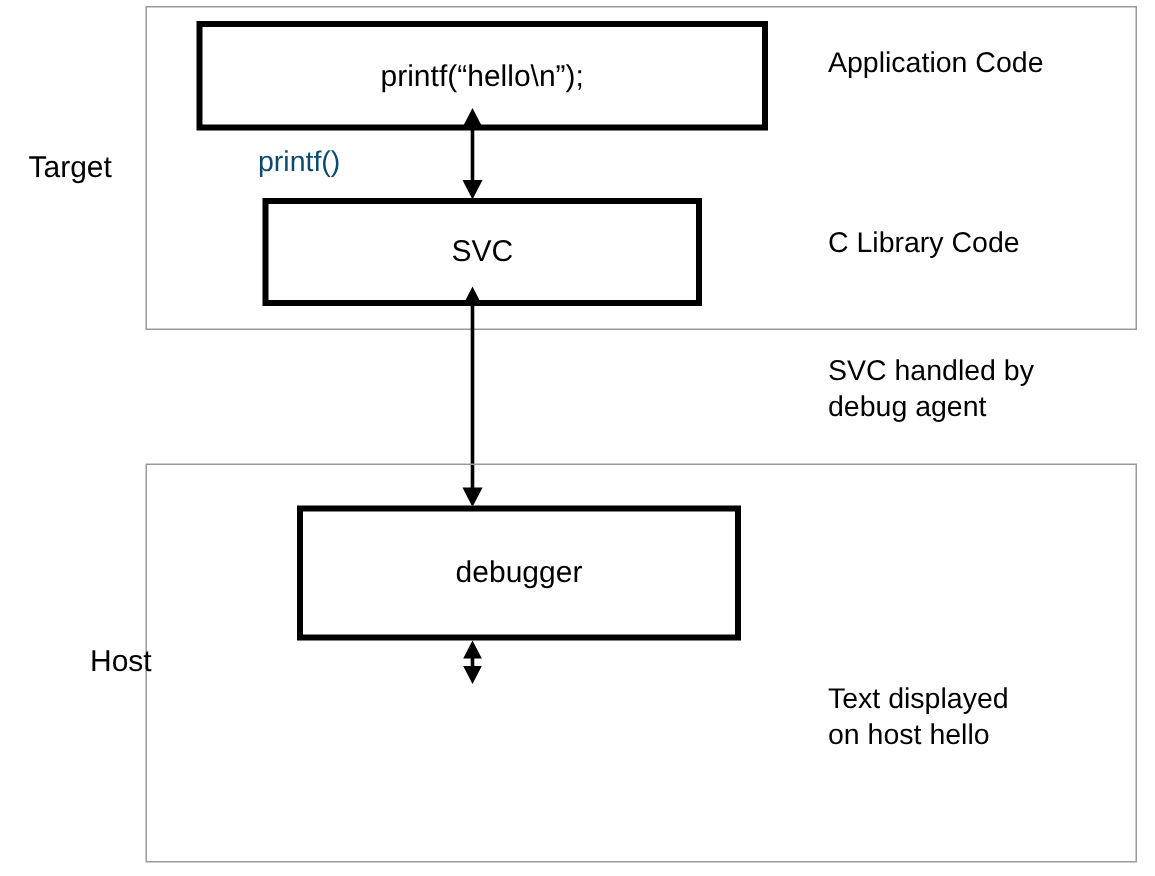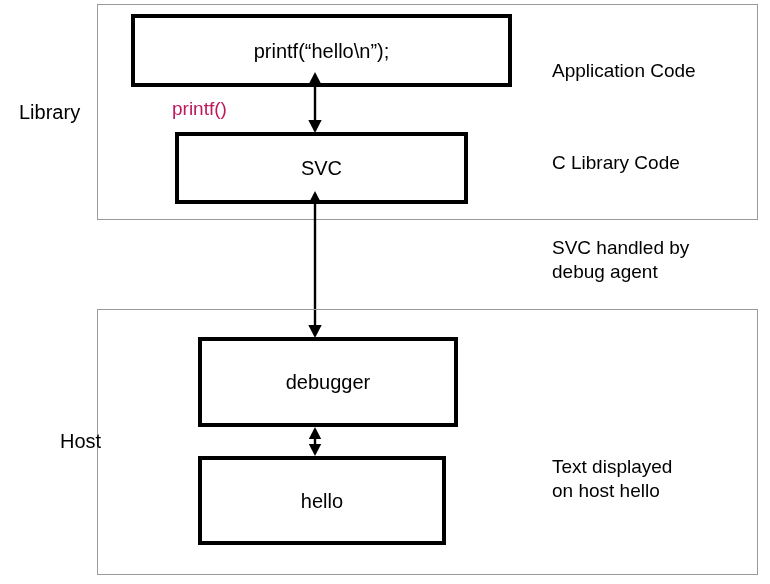--- a/index.html
+++ b/index.html
@@ -56,92 +56,89 @@
     position: absolute;
     font-size: 19px;
     line-height: 1.28;
     color: #000000;
     white-space: pre-line;
   }
   .inline-label {
     position: absolute;
     font-size: 19px;
     line-height: 1.1;
-    color: #be185d;
+    color: #0c4a6e;
     white-space: nowrap;
   }
 
   
   .arrow {
     position: absolute;
   }
   .arrow svg {
     display: block;
     overflow: visible;
   }
 </style>
 </head>
 <body>
 
 <div id="canvas">
 
   <div class="zone" style="left:97px; top:4px; width:661px; height:216px;"></div>
 
-  <div class="zone-label" style="left:19px; top:101px;">Library</div>
+  <div class="zone-label" style="left:19px; top:101px;">Target</div>
 
   <div class="box" style="left:131px; top:14px; width:381px; height:73px;">
     <span class="box-label">printf(“hello\n”);</span>
   </div>
 
   <div class="inline-label" style="left:172px; top:99px;">printf()</div>
 
   <div class="arrow" style="left:303px; top:72px; width:24px; height:61px;">
     <svg width="24" height="61" viewBox="0 0 24 61">
       <line x1="12" y1="9" x2="12" y2="52" stroke="#000000" stroke-width="2.4"></line>
       <polygon points="12,0 5.3,13 18.7,13" fill="#000000"></polygon>
       <polygon points="12,61 5.3,48 18.7,48" fill="#000000"></polygon>
     </svg>
   </div>
 
   <div class="box" style="left:175px; top:132px; width:293px; height:72px;">
     <span class="box-label">SVC</span>
   </div>
 
-  <div class="side-label" style="left:552px; top:31px;margin-top:28px;">Application Code</div>
+  <div class="side-label" style="left:552px; top:31px;">Application Code</div>
 
   <div class="side-label" style="left:552px; top:151px;">C Library Code</div>
 
   <div class="side-label" style="left:552px; top:236px;">SVC handled by
 debug agent</div>
 
   <div class="arrow" style="left:303px; top:191px; width:24px; height:147px;">
     <svg width="24" height="147" viewBox="0 0 24 147">
       <line x1="12" y1="9" x2="12" y2="138" stroke="#000000" stroke-width="2.4"></line>
       <polygon points="12,0 5.3,13 18.7,13" fill="#000000"></polygon>
       <polygon points="12,147 5.3,134 18.7,134" fill="#000000"></polygon>
     </svg>
   </div>
 
   <div class="zone" style="left:97px; top:309px; width:661px; height:266px;"></div>
 
   <div class="zone-label" style="left:19px; top:430px;margin-left:41px;">Host</div>
 
-  <div class="box" style="left:198px; top:337px; width:260px; height:90px;">
+  <div class="box" style="left:198px; top:337px; width:296px; height:90px;">
     <span class="box-label">debugger</span>
   </div>
 
   <div class="arrow" style="left:303px; top:427px; width:24px; height:29px;">
     <svg width="24" height="29" viewBox="0 0 24 29">
       <line x1="12" y1="5" x2="12" y2="24" stroke="#000000" stroke-width="2.4"></line>
       <polygon points="12,0 5.8,12 18.2,12" fill="#000000"></polygon>
       <polygon points="12,29 5.8,17 18.2,17" fill="#000000"></polygon>
     </svg>
   </div>
 
-  <div class="box" style="left:198px; top:456px; width:248px; height:89px;">
-    <span class="box-label">hello</span>
-  </div>
 
 
   <div class="side-label" style="left:552px; top:455px;">Text displayed
 on host hello</div>
 
 </div>
 
 </body></html>

